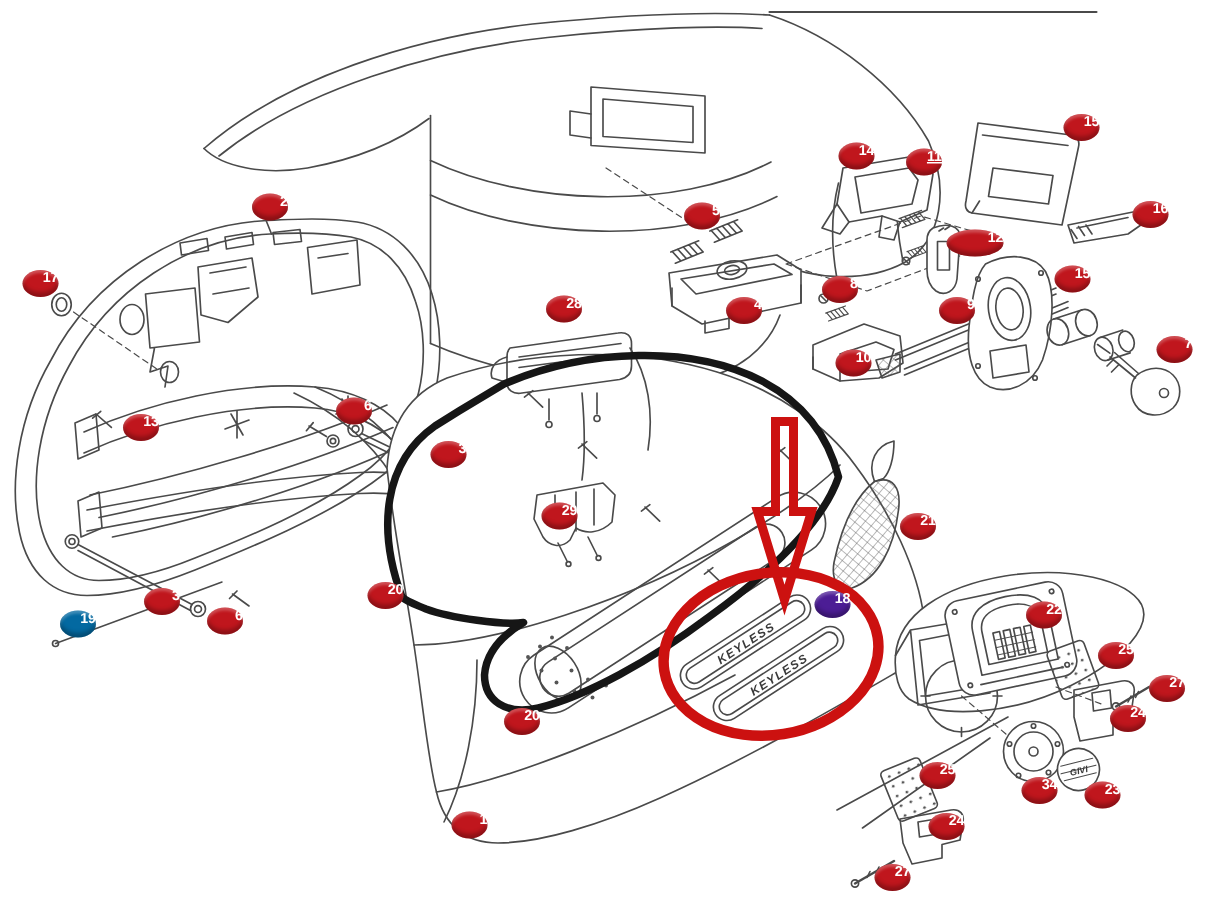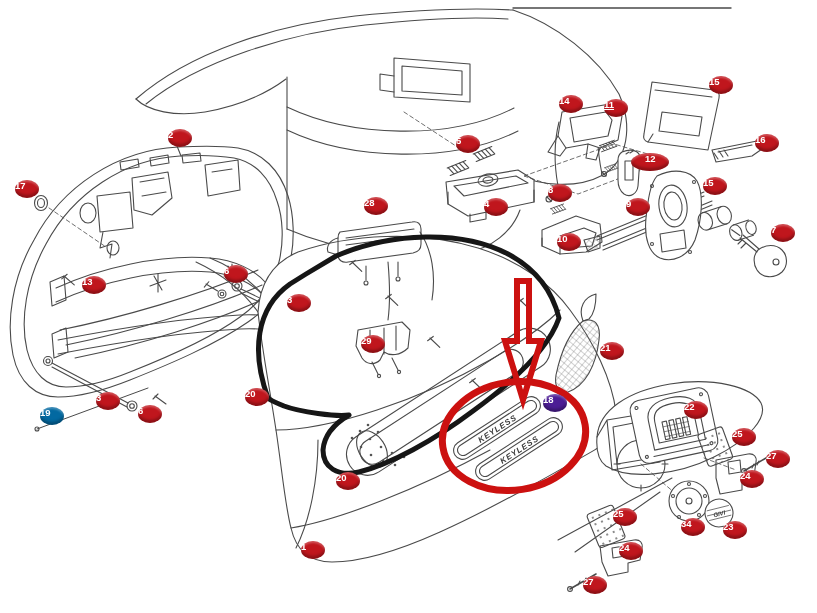--- a/index.html
+++ b/index.html
@@ -1,21 +1,21 @@
 <!DOCTYPE html>
 <html><head>
 <meta charset="utf-8">
 <style>
   html,body { margin:0; padding:0; background:#ffffff; }
   #stage { position:relative; width:817px; height:613px; background:#ffffff; overflow:hidden;
            font-family:"Liberation Sans", sans-serif; }
   #art { position:absolute; left:0; top:0; }
   #callout-layer { position:absolute; left:0; top:0; width:817px; height:613px; pointer-events:none; }
   .balloon { position:absolute; width:24px; height:18px; margin-left:-9px; margin-top:-9px;
-             border-radius:50%; text-align:left; line-height:18px;
+             border-radius:50%; text-align:right; line-height:18px;
              font:bold 9.5px "Liberation Sans", sans-serif;
              box-shadow: inset 0 -3px 3px rgba(0,0,0,.28), inset 0 2px 2px rgba(255,255,255,.25); }
   text { font-family:"Liberation Sans", sans-serif; }
 </style>
 </head>
 <body>
 
 <div id="stage">
 
 <svg id="art" width="817" height="613" viewBox="0 0 817 613" xmlns="http://www.w3.org/2000/svg">

